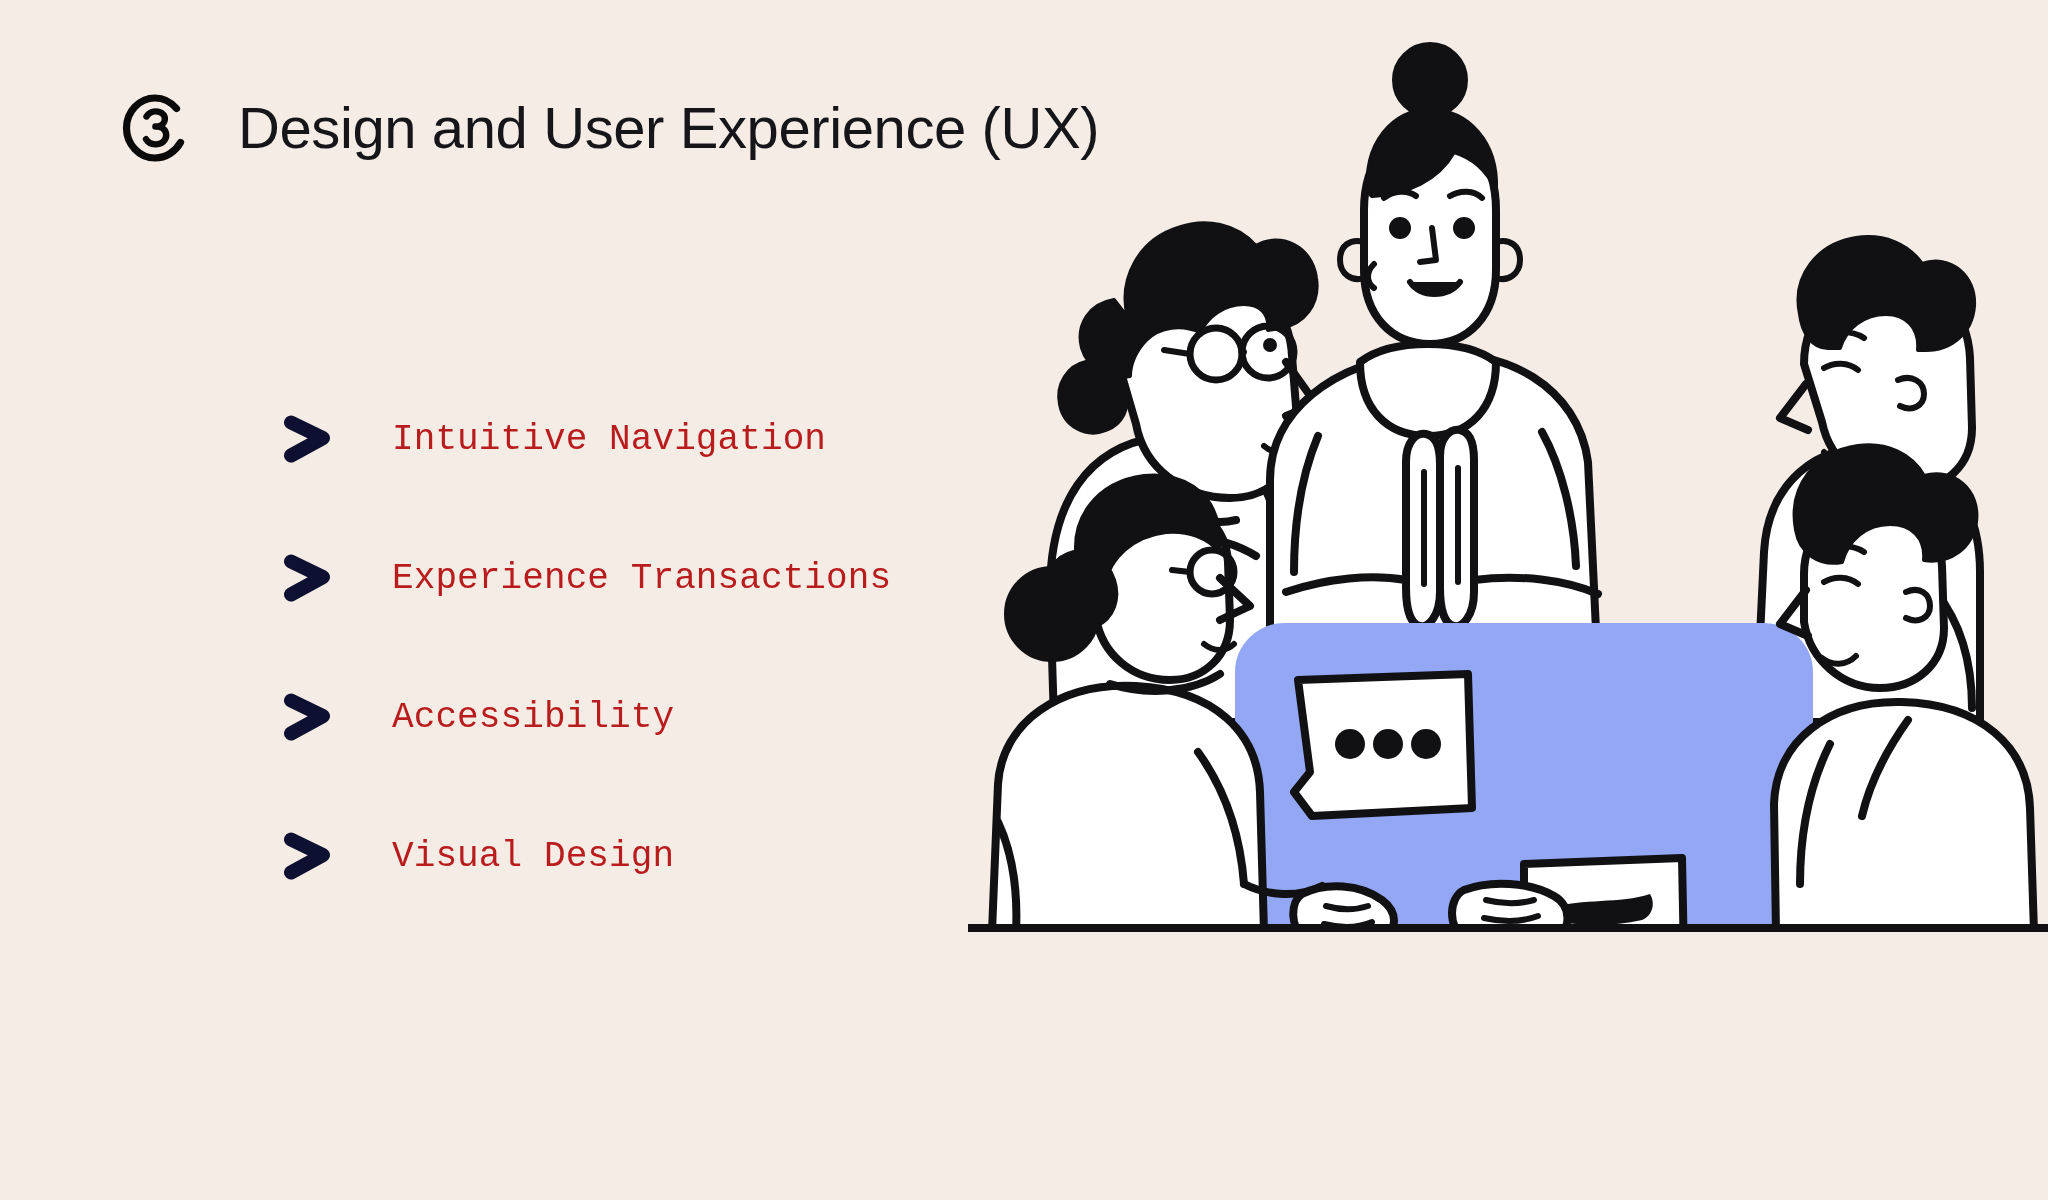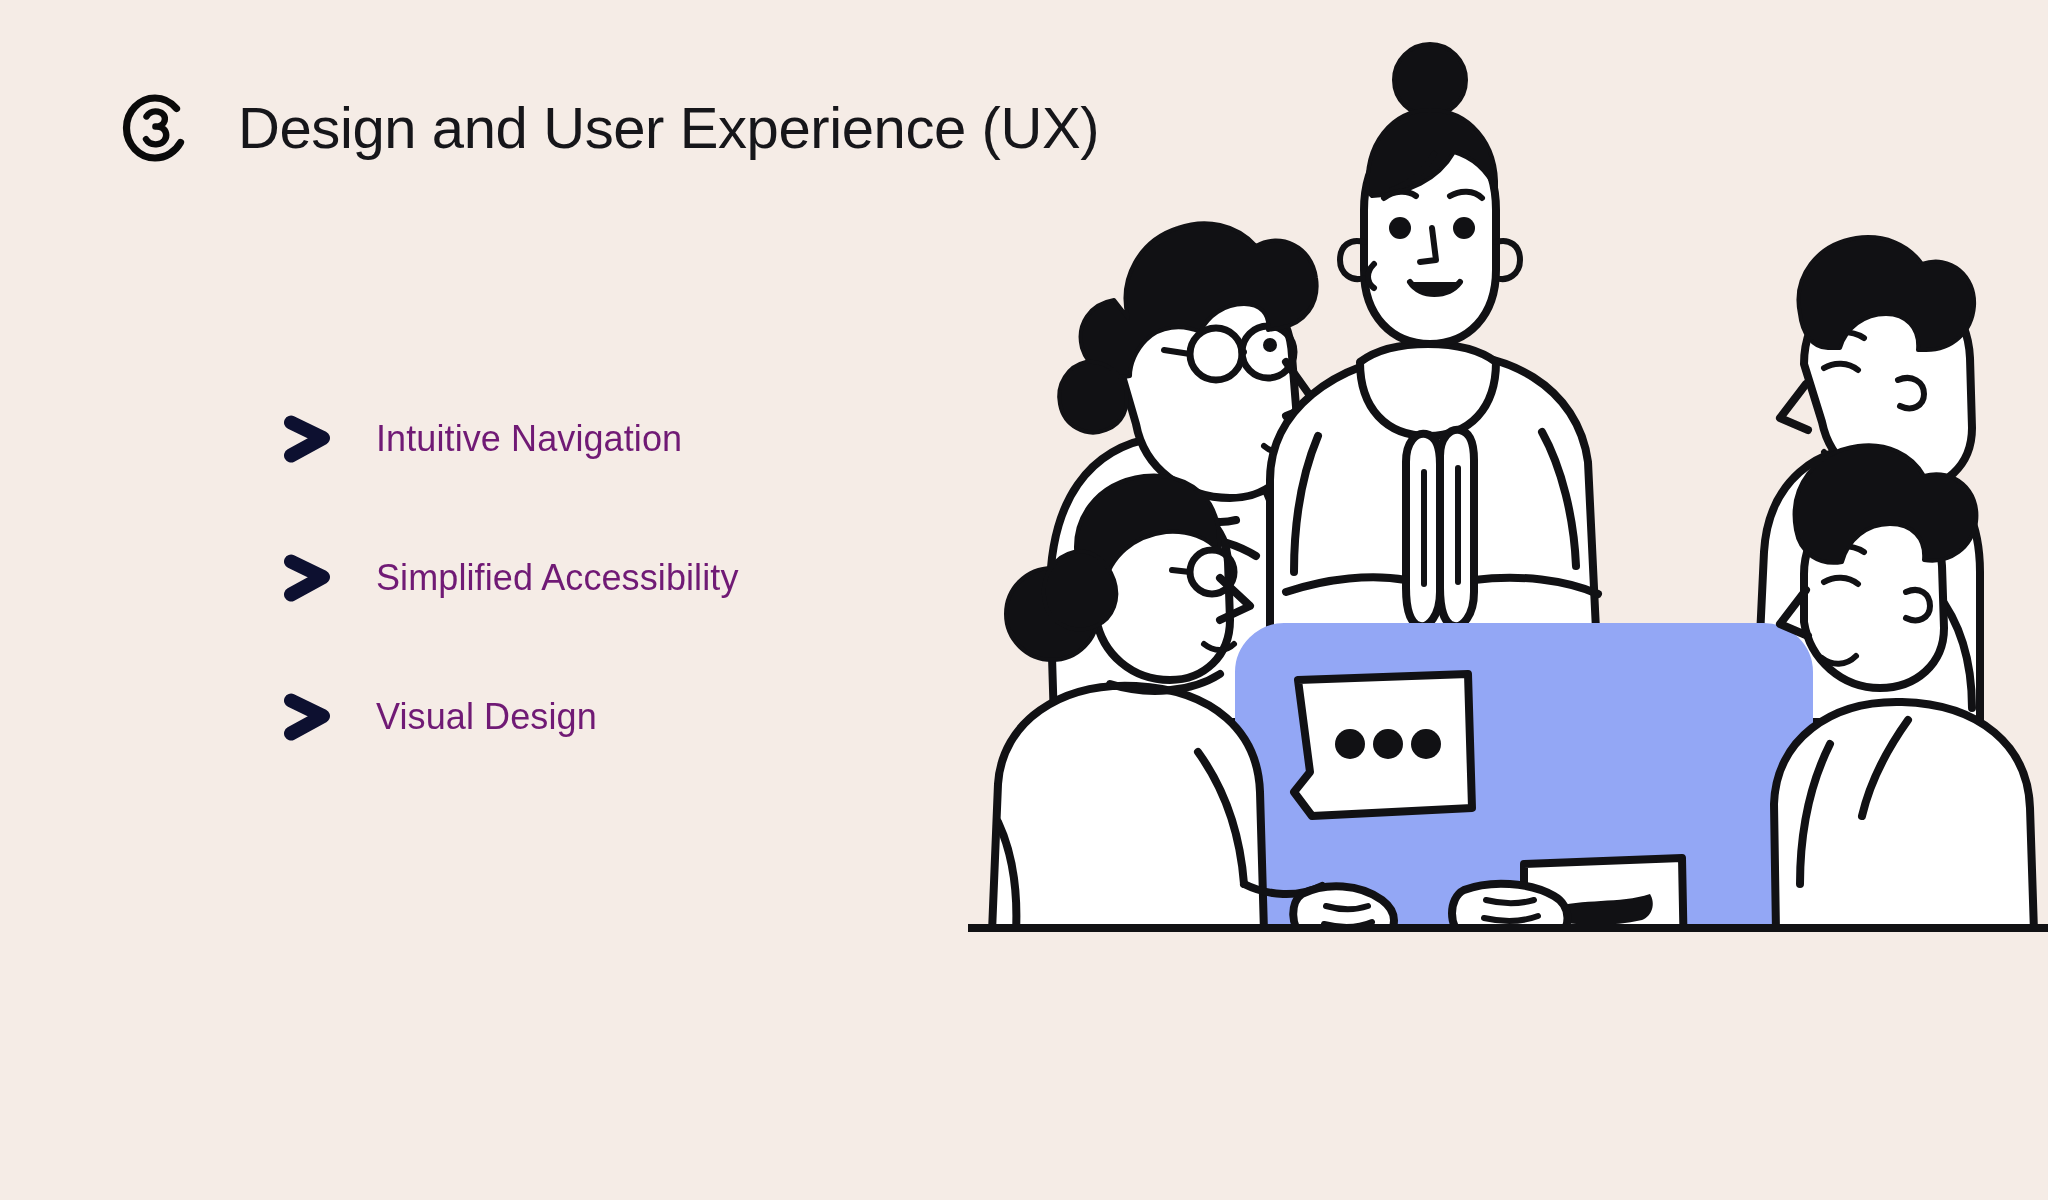--- a/index.html
+++ b/index.html
@@ -75,25 +75,25 @@
   .chevron-icon {
     flex: 0 0 54px;
     width: 54px;
     height: 48px;
     display: block;
   }
   .chevron-icon svg { display: block; width: 54px; height: 48px; }
 
   .feature-label {
     font-size: 36px;
-    color: #701a75;
+    color: #b91c1c;
     letter-spacing: 0.1px;
     white-space: nowrap;
-    margin-left: 40px;
-    font-family: Liberation Sans, sans-serif;
+    margin-left: 56px;
+    font-family: Liberation Mono, monospace;
   }
 
   
   .illustration {
     position: absolute;
     right: 0px;
     bottom: 0px;
     width: 1080px;
     height: 900px;
   }
@@ -132,24 +132,32 @@
       </span>
       <span class="feature-label">Intuitive Navigation</span>
     </li>
 
     <li class="feature-item">
       <span class="chevron-icon">
         <svg viewBox="0 0 54 48" xmlns="http://www.w3.org/2000/svg">
           <path d="M9 7.5 L41 23 L9 40.5" fill="none" stroke="#0d1030" stroke-width="14" stroke-linecap="round" stroke-linejoin="round"></path>
         </svg>
       </span>
-      <span class="feature-label">Simplified Accessibility</span>
+      <span class="feature-label">Experience Transactions</span>
     </li>
 
 
+    <li class="feature-item">
+      <span class="chevron-icon">
+        <svg viewBox="0 0 54 48" xmlns="http://www.w3.org/2000/svg">
+          <path d="M9 7.5 L41 23 L9 40.5" fill="none" stroke="#0d1030" stroke-width="14" stroke-linecap="round" stroke-linejoin="round"></path>
+        </svg>
+      </span>
+      <span class="feature-label">Accessibility</span>
+    </li>
 
     <li class="feature-item">
       <span class="chevron-icon">
         <svg viewBox="0 0 54 48" xmlns="http://www.w3.org/2000/svg">
           <path d="M9 7.5 L41 23 L9 40.5" fill="none" stroke="#0d1030" stroke-width="14" stroke-linecap="round" stroke-linejoin="round"></path>
         </svg>
       </span>
       <span class="feature-label">Visual Design</span>
     </li>
 

